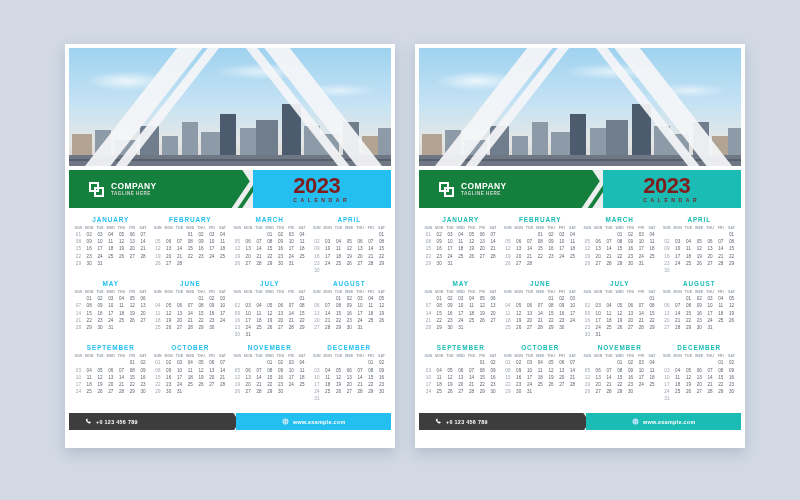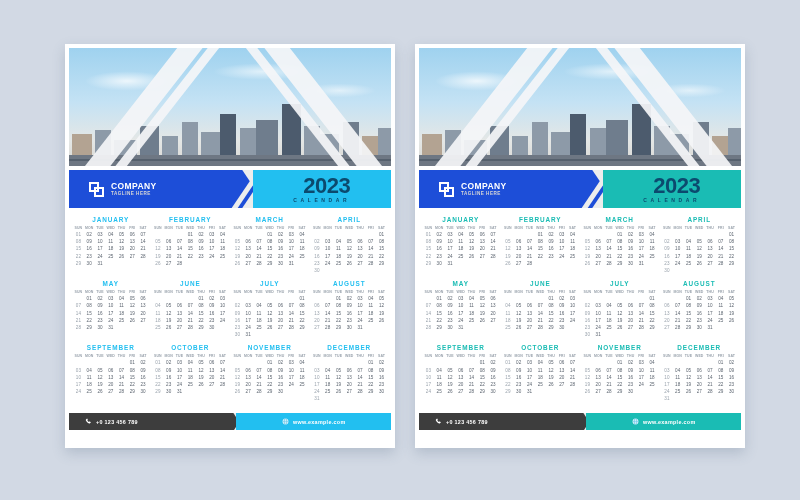--- a/index.html
+++ b/index.html
@@ -45,39 +45,39 @@
   
   .xstripe{position:absolute;background:#f4f5f7;opacity:.93;}
   .s1{width:20px;height:300px;left:20%;top:-90px;transform:rotate(38deg);transform-origin:50% 50%;}
   .s2{width:9px;height:300px;left:29%;top:-90px;transform:rotate(38deg);}
   .s3{width:20px;height:300px;left:76%;top:-90px;transform:rotate(-38deg);}
   .s4{width:9px;height:300px;left:70%;top:-90px;transform:rotate(-38deg);}
 
   
   .band{position:relative;height:38px;margin:4px 4px 0 4px;display:flex;overflow:hidden;}
   .band .left{
-    position:relative;flex:0 0 57%;background:#1d4ed8;
+    position:relative;flex:0 0 57%;background:#15803d;
     display:flex;align-items:center;padding-left:20px;box-sizing:border-box;
   }
   .band .right{
     position:relative;flex:1;display:flex;align-items:center;justify-content:center;
   }
   .card.one .band .right{background:#22bff0;}
   .card.two .band .right{background:#1abcb4;}
 
   .logo-mark{position:relative;width:15px;height:15px;margin-right:7px;flex:0 0 auto;}
   .logo-mark span{position:absolute;border:2px solid #fff;box-sizing:border-box;}
   .logo-mark span.a{width:10px;height:10px;left:0;top:0;}
   .logo-mark span.b{width:10px;height:10px;left:5px;top:5px;}
 
   .brand{line-height:1.05;}
   .brand .nm{color:#fff;font-size:8.5px;font-weight:bold;letter-spacing:.4px;}
   .brand .tl{color:#d6d6d6;font-size:4.6px;font-weight:bold;letter-spacing:.5px;margin-top:1px;}
 
-  .yr{color:#0c4a6e;font-size:22px;font-weight:bold;letter-spacing:-.5px;line-height:1;text-align:right;}
+  .yr{color:#7f1d1d;font-size:22px;font-weight:bold;letter-spacing:-.5px;line-height:1;text-align:left;}
   .yr .sub{display:block;font-size:5px;font-weight:bold;letter-spacing:3.6px;margin-top:1px;}
 
   
   .bandx{position:absolute;top:-10px;left:52.5%;width:46px;height:58px;pointer-events:none;}
   .bandx b{position:absolute;left:18px;top:0;width:9px;height:58px;background:#eceded;display:block;}
   .bandx b.p{transform:rotate(34deg);}
   .bandx b.q{transform:rotate(-34deg);}
   .bandx b.p2{transform:rotate(34deg);left:7px;width:5px;}
   .bandx b.q2{transform:rotate(-34deg);left:33px;width:5px;}
 

